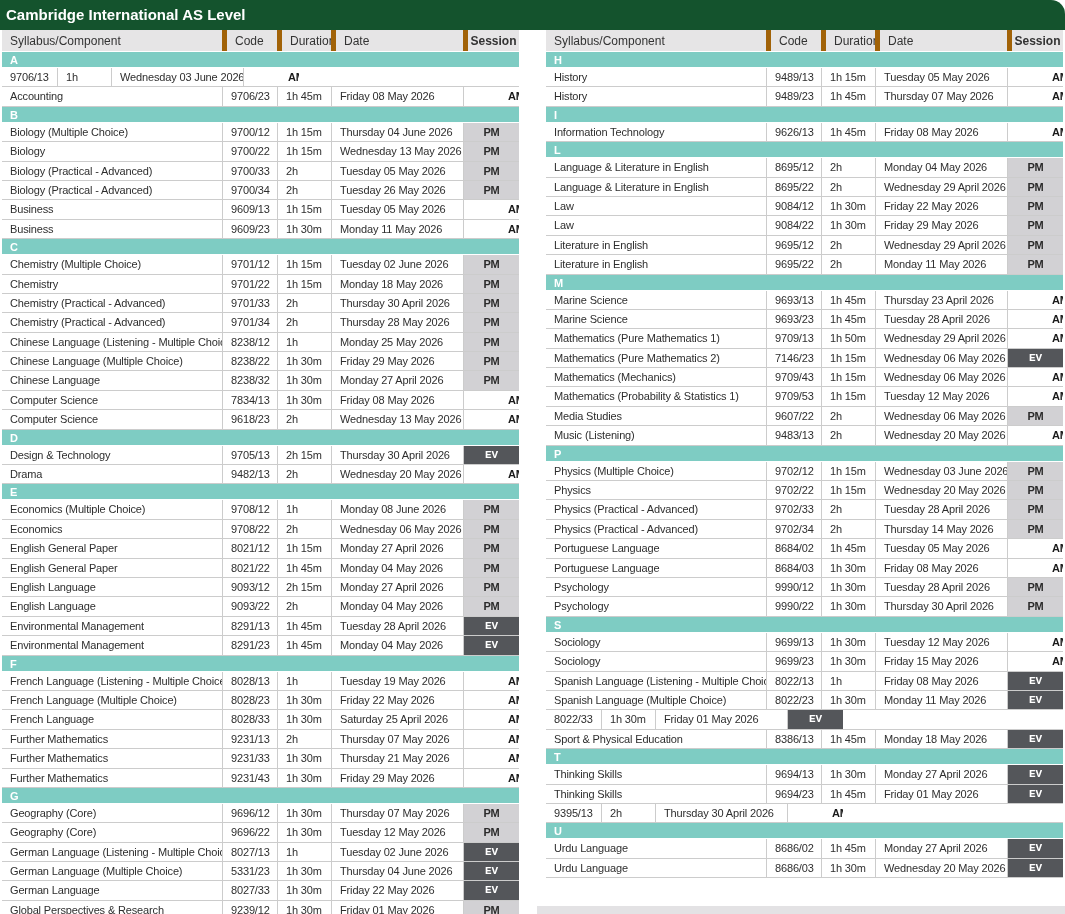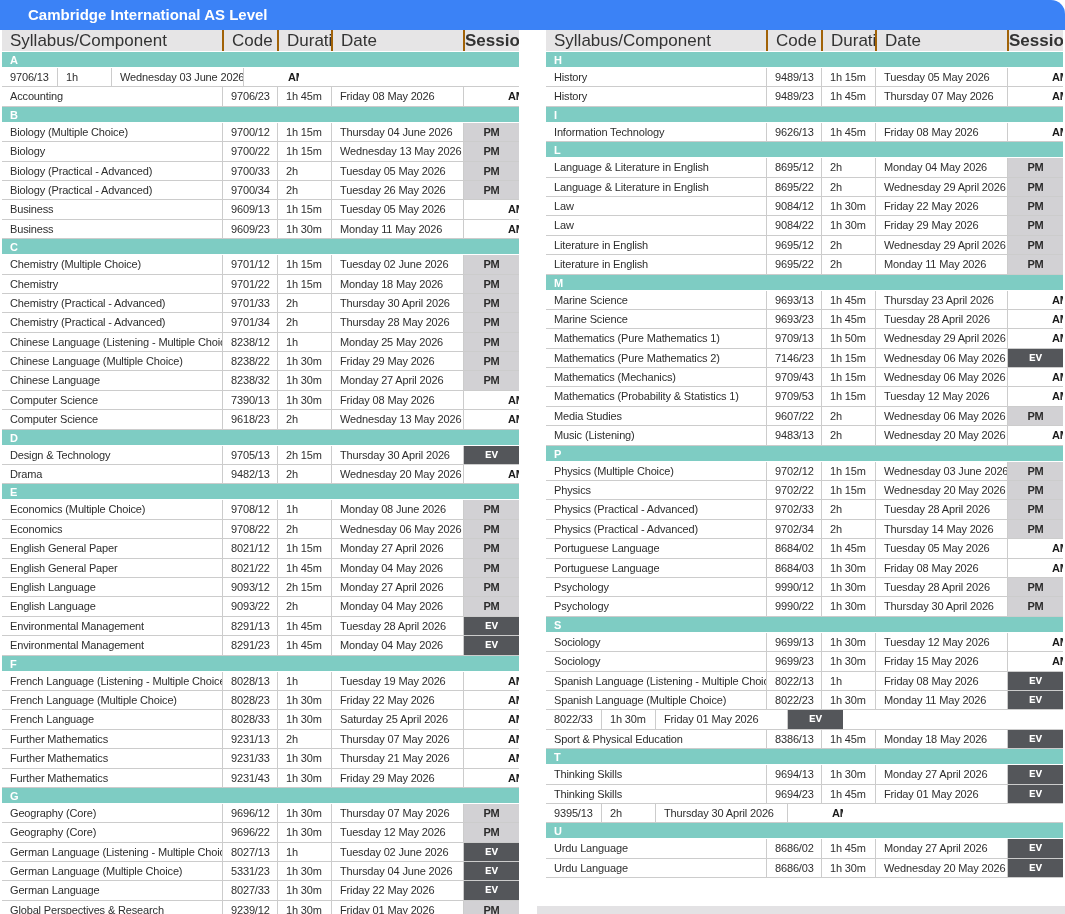--- a/index.html
+++ b/index.html
@@ -2,33 +2,33 @@
 <html><head>
 <meta charset="utf-8">
 <style>
   html,body{margin:0;padding:0;background:#ffffff;}
   .page{
     position:relative;width:1065px;height:914px;overflow:hidden;background:#fff;
     font-family:"Liberation Sans", sans-serif;
   }
   .title-bar{
     position:absolute;left:0;top:0;width:1065px;height:30px;
-    background:#3b82f6;border-radius:0 14px 0 0;
+    background:#14532d;border-radius:0 14px 0 0;
     color:#fff;font-weight:bold;font-size:15px;line-height:30px;
-    padding-left:28px;box-sizing:border-box;
+    padding-left:6px;box-sizing:border-box;
   }
   .tbl{position:absolute;top:30px;width:517px;}
   .tbl-left{left:2px;}
   .tbl-right{left:546px;}
   .hdr-row{display:flex;background:#E6E5E6;height:22px;box-sizing:border-box;border-bottom:1px solid #fff;}
   .hdr-cell{
-    font-size:17px;color:#333;line-height:22px;padding-left:8px;
+    font-size:12px;color:#333;line-height:22px;padding-left:8px;
     box-sizing:border-box;white-space:nowrap;overflow:hidden;
   }
-  .hdr-cell + .hdr-cell{border-left:2px solid #a16207;}
+  .hdr-cell + .hdr-cell{border-left:5px solid #a16207;}
   .sec-bar{
     height:16px;background:#7ECCC3;color:#fff;font-weight:bold;font-size:11px;
     line-height:16px;padding-left:8px;box-sizing:border-box;border-bottom:1px solid #fff;
   }
   .row{display:flex;height:19.4px;box-sizing:border-box;border-bottom:1px solid #ccc;background:#fff;}
   .cell{
     font-size:11px;color:#2e2e2e;line-height:18px;padding-left:8px;
     box-sizing:border-box;white-space:nowrap;overflow:hidden;letter-spacing:-0.15px;
   }
   .cell + .cell{border-left:1px solid #ccc;}
@@ -159,21 +159,21 @@
       </div>
       <div class="row">
         <div class="cell c0">Chinese Language</div>
         <div class="cell c1">8238/32</div>
         <div class="cell c2">1h 30m</div>
         <div class="cell c3">Monday 27 April 2026</div>
         <div class="cell c4 sess-PM">PM</div>
       </div>
       <div class="row">
         <div class="cell c0">Computer Science</div>
-        <div class="cell c1">7390/13</div>
+        <div class="cell c1">7834/13</div>
         <div class="cell c2">1h 30m</div>
         <div class="cell c3">Friday 08 May 2026</div>
         <div class="cell c4 sess-AM">AM</div>
       </div>
       <div class="row">
         <div class="cell c0">Computer Science</div>
         <div class="cell c1">9618/23</div>
         <div class="cell c2">2h</div>
         <div class="cell c3">Wednesday 13 May 2026</div>
         <div class="cell c4 sess-AM">AM</div>

